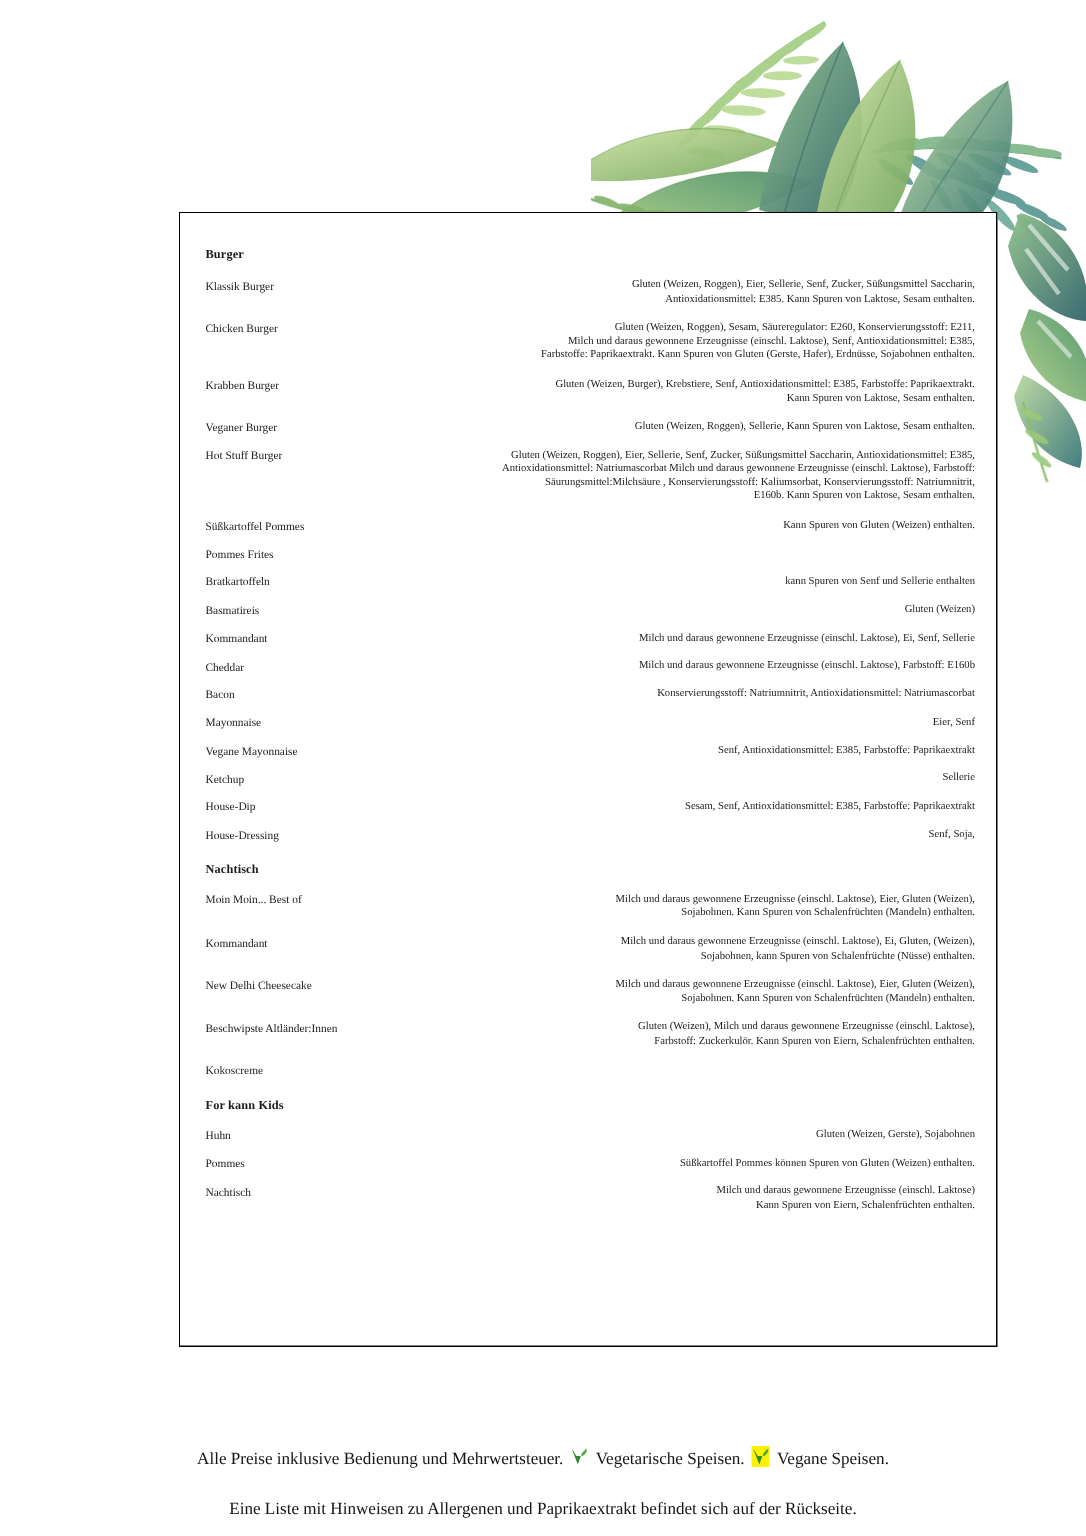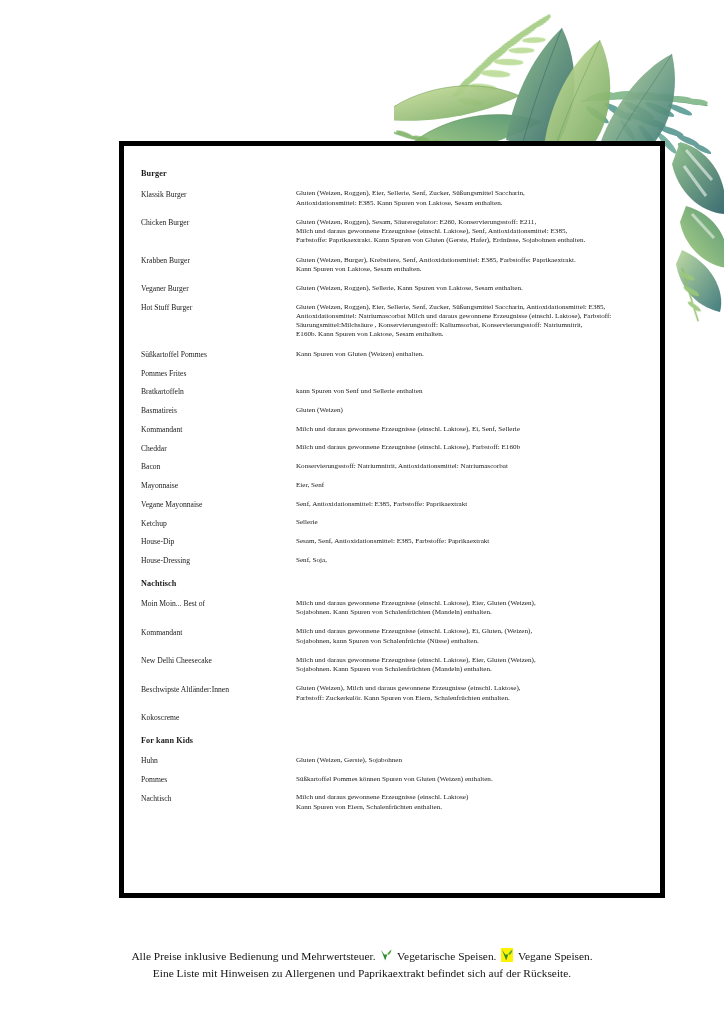--- a/index.html
+++ b/index.html
@@ -29,21 +29,21 @@
   .foliage svg { display: block; width: 100%; height: 100%; }
 
   
   .menu-card {
     position: absolute;
     left: 119px;
     top: 141px;
     width: 546px;
     height: 757px;
     background: #ffffff;
-    border: 5px solid #000000;
+    border: 1px solid #000000;
     box-sizing: border-box;
     z-index: 2;
   }
 
   .card-inner {
     position: absolute;
     left: 17px;
     top: 23px;
     right: 14px;
   }
@@ -69,38 +69,38 @@
     flex: 0 0 122px;
     font-size: 7.6px;
     line-height: 1.26;
     padding-top: .2px;
   }
   .row-desc {
     flex: 1;
     font-size: 7.1px;
     line-height: 1.30;
   }
-  .row-desc .ln { display: block; white-space: nowrap; }
+  .row-desc .ln { display: block; white-space: nowrap; text-align: right; }
 
   
   .row.compact { margin-bottom: 9px; }
 
   
   .footer {
     position: absolute;
     left: 0;
     right: 0;
     top: 948px;
     text-align: center;
     z-index: 3;
     font-size: 11.4px;
     line-height: 1.45;
     color: #141414;
   }
-  .footer-line { display: block; }
+  .footer-line { display: block; margin-top: 16px; }
   .leaf-mark {
     display: inline-block;
     vertical-align: -2px;
     width: 12px;
     height: 14px;
     margin: 0 2px;
     position: relative;
   }
   .leaf-mark.highlight { background: #fff200; }
   .leaf-mark svg { display: block; width: 100%; height: 100%; }

